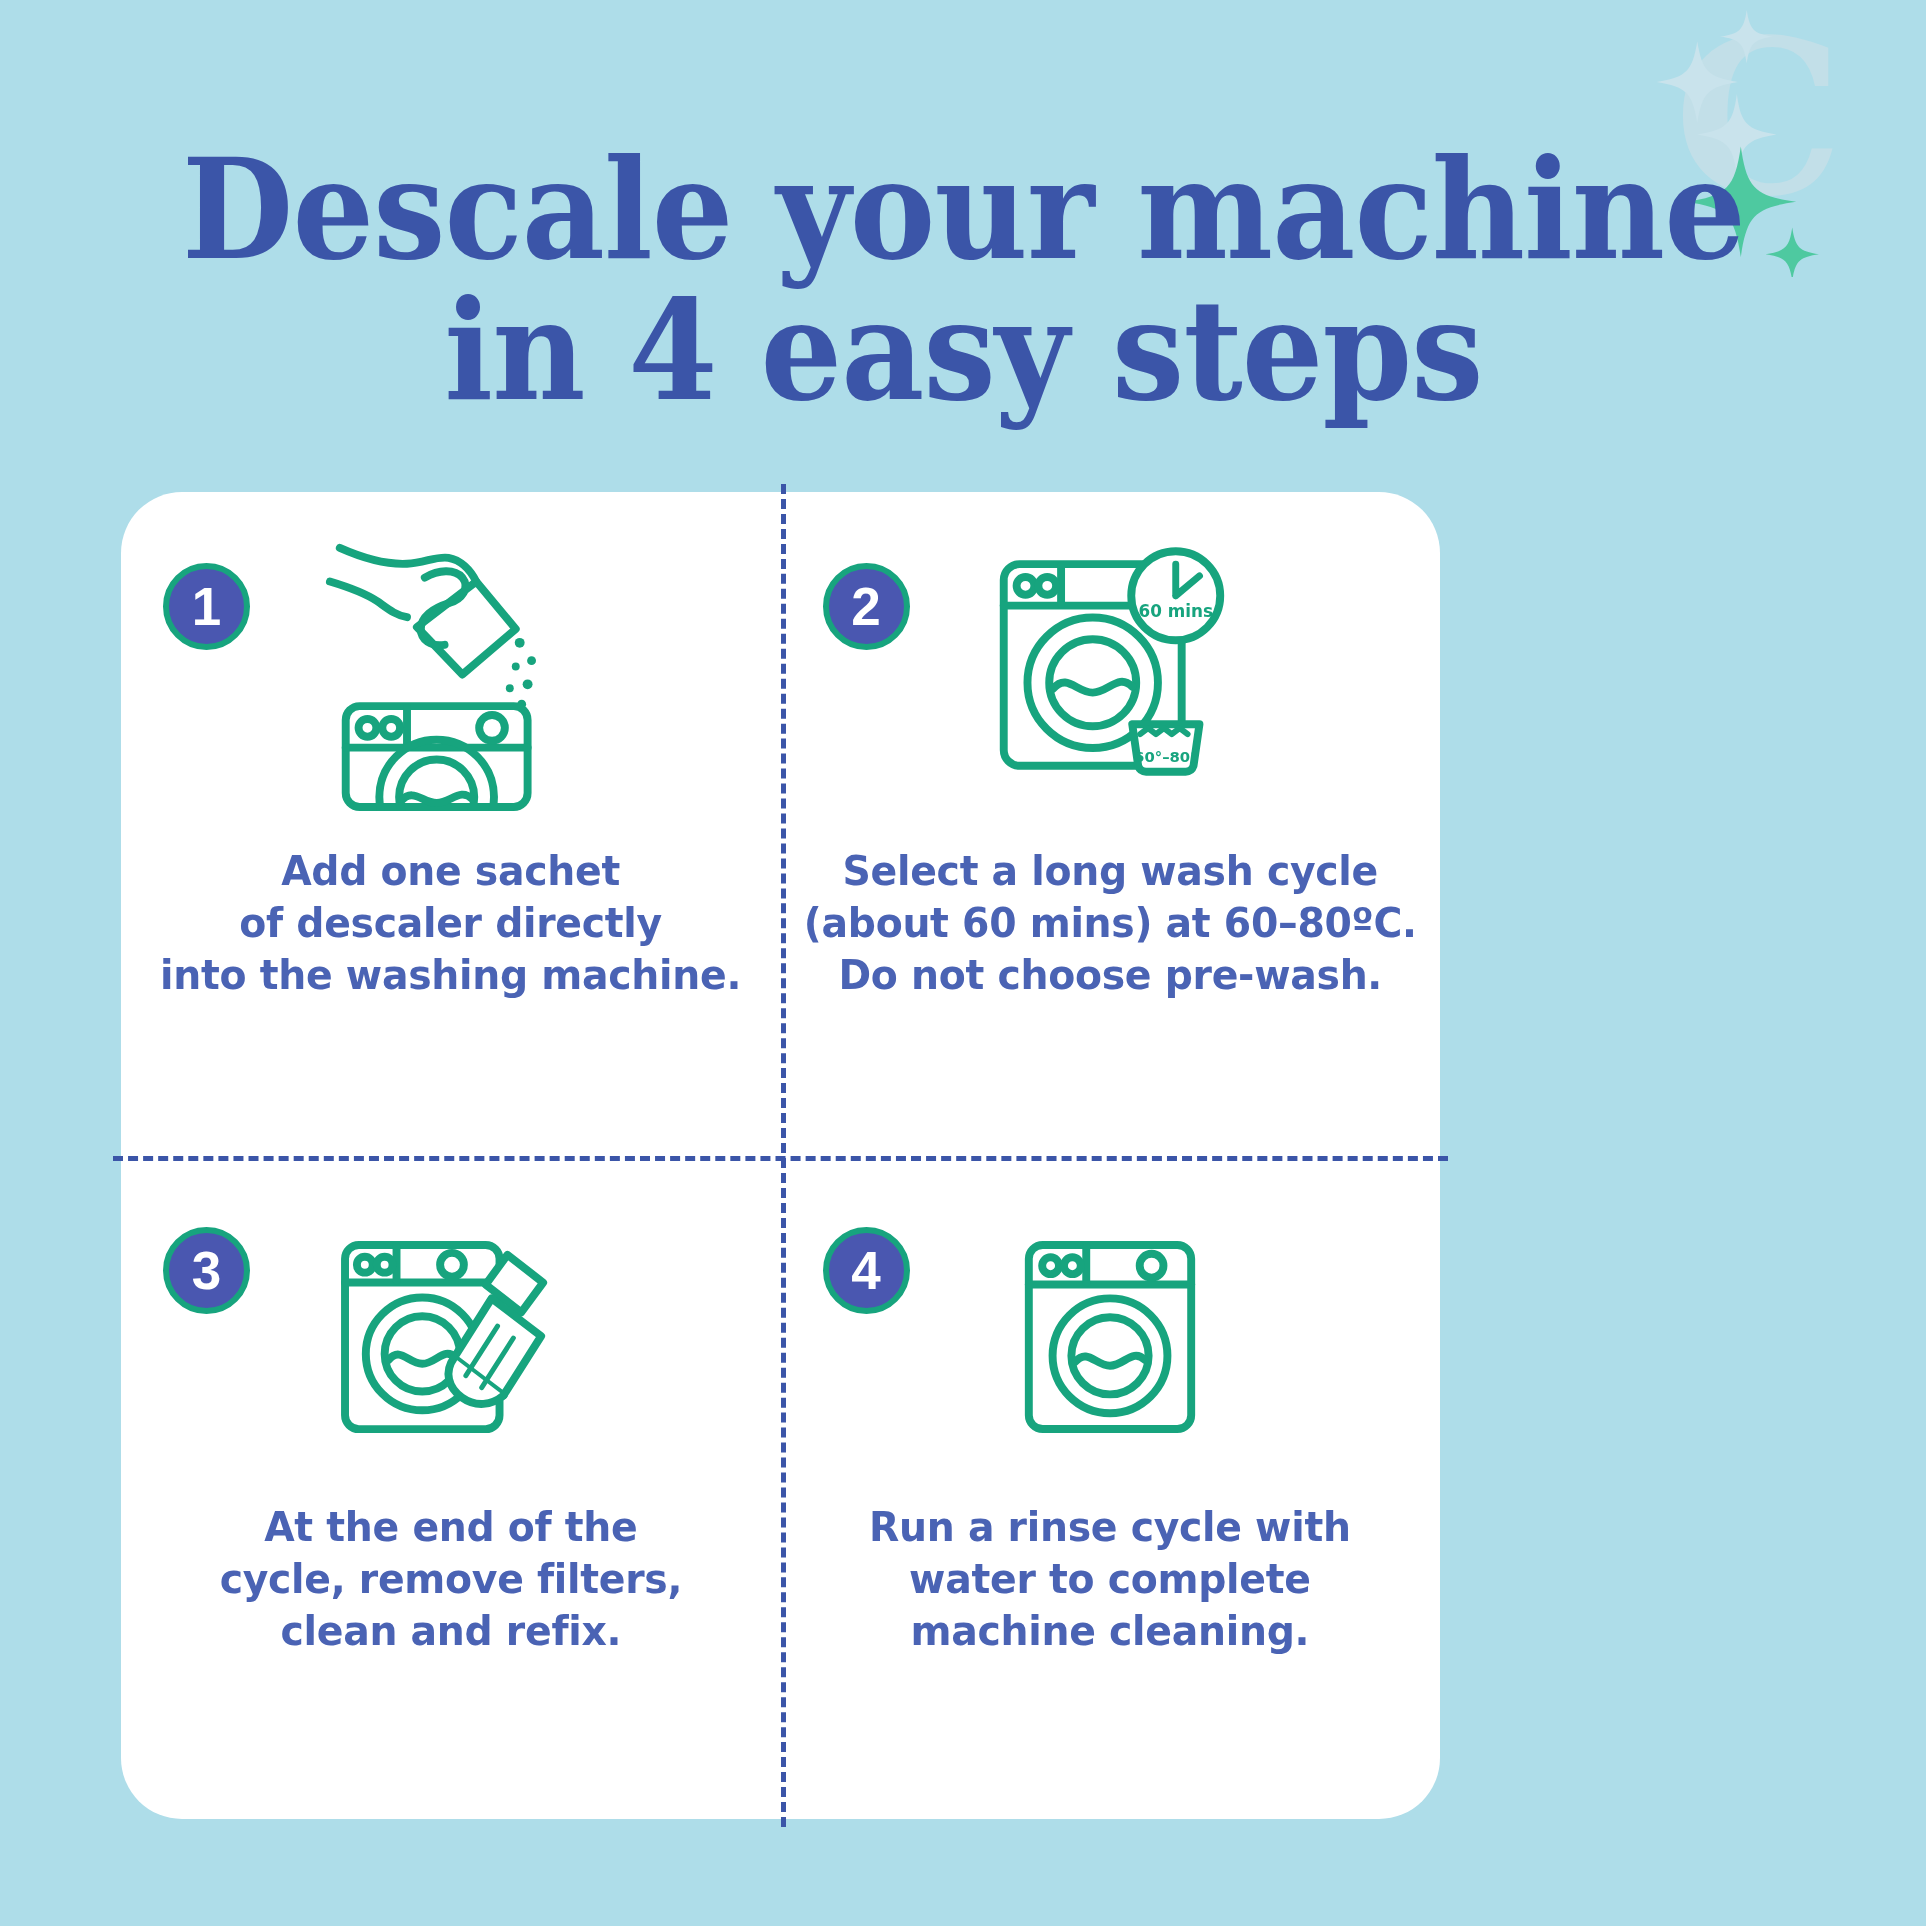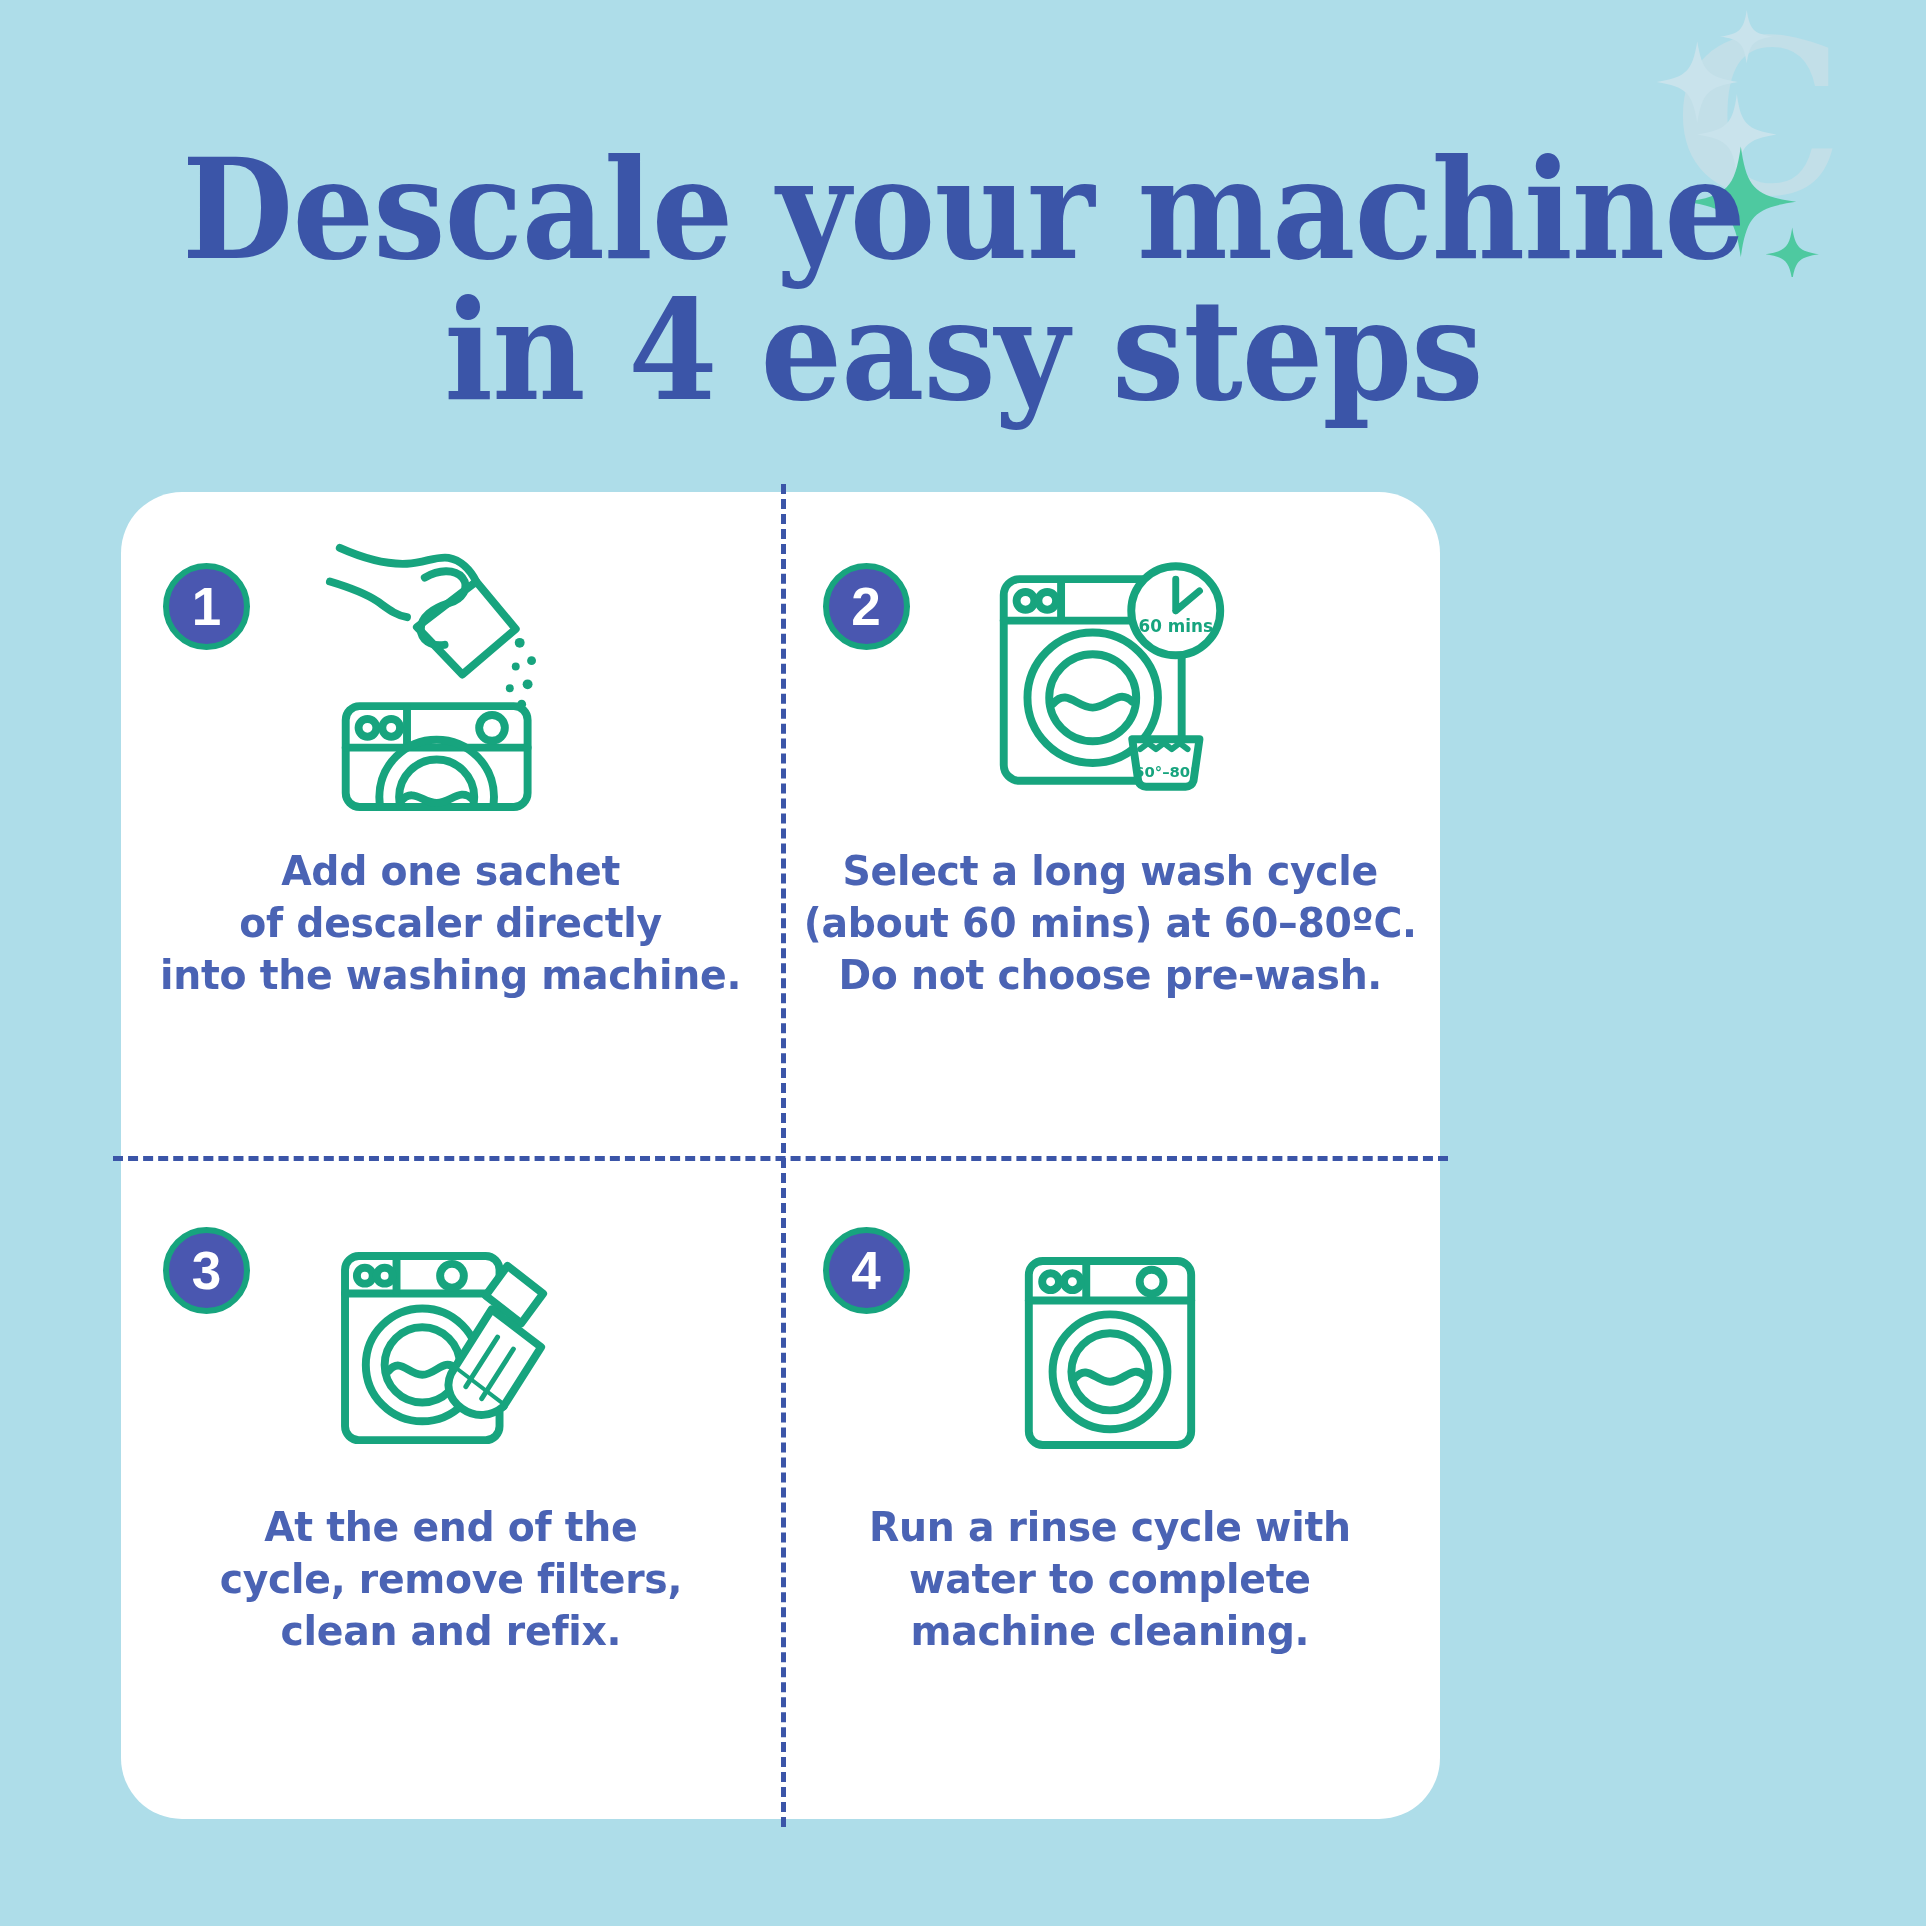--- a/index.html
+++ b/index.html
@@ -91,21 +91,21 @@
     justify-content:center;
     font-size:53px;
     font-weight:700;
     line-height:1;
     font-family:"Liberation Sans", sans-serif;
   }
   .icon-wrap {
     margin-top:42px;
     height:277px;
     display:flex;
-    align-items:center;
+    align-items:flex-start;
     justify-content:center;
   }
   .icon-wrap.lower { margin-top:81px; height:230px; }
   .caption {
     margin-top:34px;
     text-align:center;
     color:#4a63b4;
     font-family:"DejaVu Sans", "Liberation Sans", sans-serif;
     font-size:41px;
     line-height:52px;

